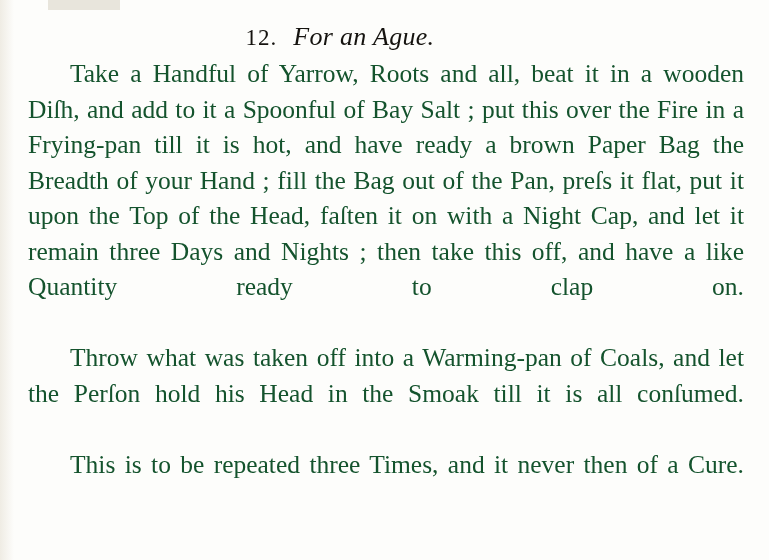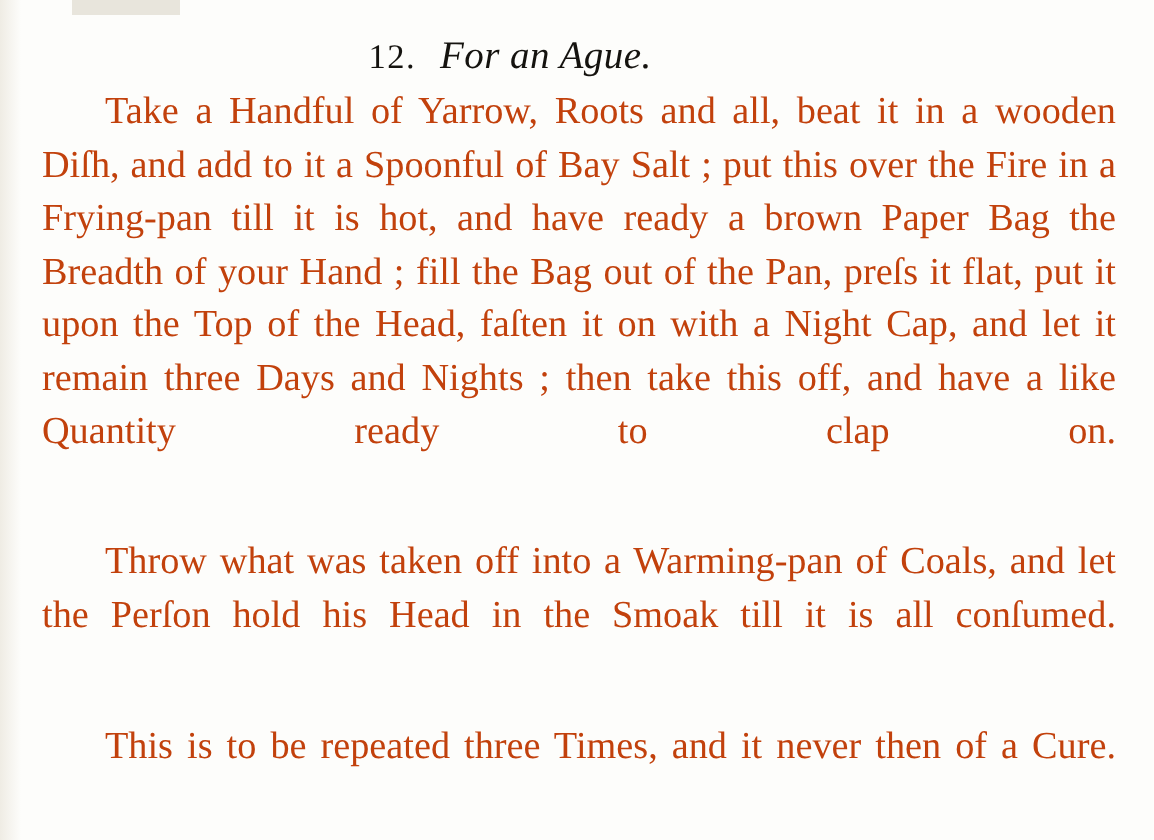--- a/index.html
+++ b/index.html
@@ -60,33 +60,33 @@
   .heading-line .title {
     font-style: italic;
     font-size: 26px;
     letter-spacing: 0.3px;
   }
   .body-text {
     position: absolute;
     left: 28px;
     top: 56px;
     width: 716px;
-    color: #c2410c;
+    color: #14532d;
     font-size: 25.5px;
     line-height: 35.5px;
   }
   .para {
     margin: 0 0 0 0;
     text-align: justify;
     text-justify: inter-word;
     -webkit-hyphens: none;
     hyphens: none;
   }
   .para + .para {
-    margin-top: 16px;
+    margin-top: 0px;
   }
   .para .indent {
     display: inline-block;
     width: 42px;
   }
   
   .para::after {
     content: "";
     display: inline-block;
     width: 100%;

